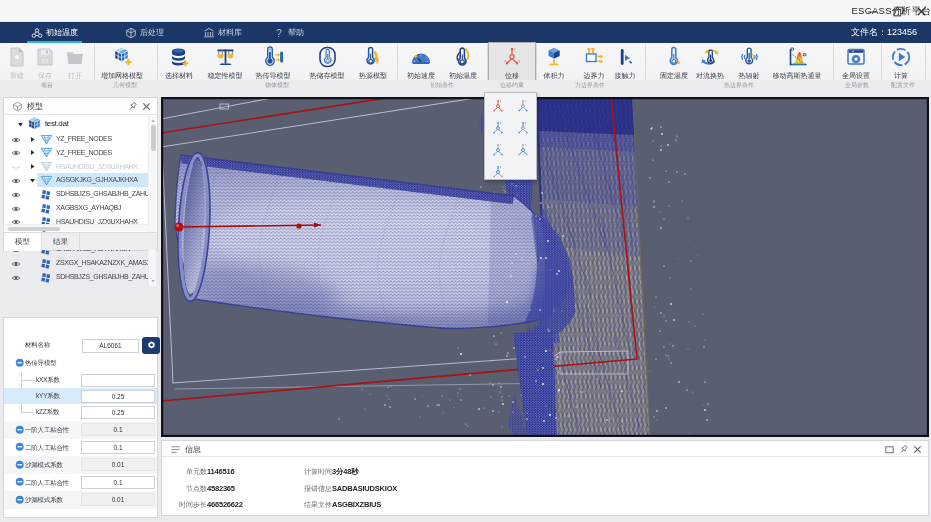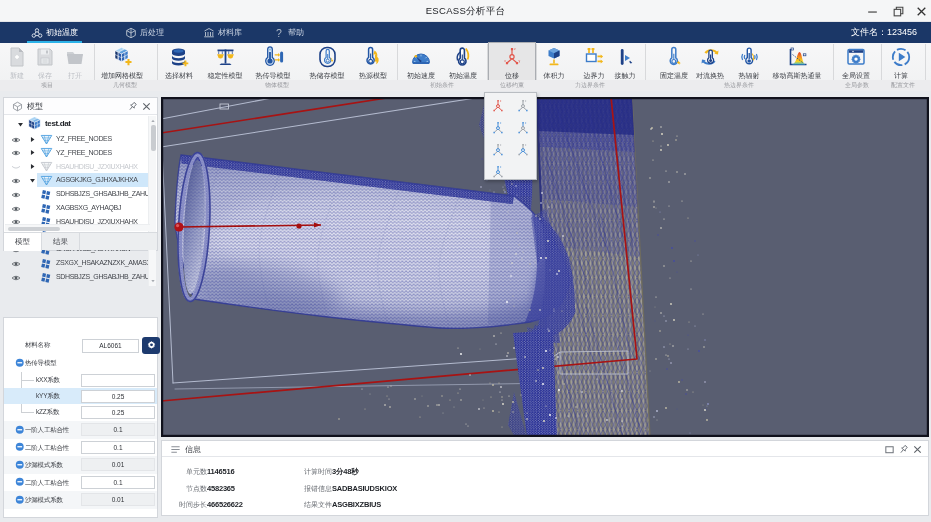--- a/index.html
+++ b/index.html
@@ -2,21 +2,21 @@
 <html><head>
 <meta charset="utf-8">
 <style>
 *{margin:0;padding:0;box-sizing:border-box}
 html,body{width:931px;height:522px;overflow:hidden}
 body{font-family:"Liberation Sans","DejaVu Sans",sans-serif;background:#e9ebee;position:relative;
  -webkit-font-smoothing:antialiased;cursor:default}
 svg.ic{display:block}
 
 #titlebar{position:absolute;left:0;top:0;width:931px;height:22px;background:#f5f6f7;border-bottom:1px solid #e3e5e8}
-#title{position:absolute;left:0;right:0;top:5px;text-align:center;font-size:9.5px;color:#1c1e22;letter-spacing:.3px}
+#title{position:absolute;left:0;right:0;top:5px;text-align:right;font-size:9.5px;color:#1c1e22;letter-spacing:.3px}
 .winbtn{position:absolute;top:5px;width:13px;height:13px}
 
 #menubar{position:absolute;left:0;top:22px;width:931px;height:21px;background:#1b3767}
 .mtab{position:absolute;top:0;height:21px;display:flex;align-items:center;gap:3px;font-size:8px;color:#cdd6e4}
 .mtab.active{color:#fff}
 .mtab.active::after{content:"";position:absolute;left:-4px;right:-4px;bottom:0;height:2.5px;background:#2cb2e8}
 #filelabel{position:absolute;right:14px;top:0;height:21px;line-height:21px;font-size:9px;color:#fff}
 
 #ribbon{position:absolute;left:0;top:43px;width:931px;height:48px;background:linear-gradient(#f7f7f8,#f0f1f2);border-bottom:1px solid #c9ccd0}
 #groupstrip{position:absolute;left:0;top:37px;width:931px;height:11px;background:#ececee}
@@ -41,21 +41,21 @@
 #treepanel{left:3px;top:97px;width:155px;height:154px}
 .trow{position:absolute;left:0;width:145px;height:13.8px}
 .trow .lbl{position:absolute;left:52px;top:2.5px;font-size:7px;color:#43464c;white-space:nowrap;letter-spacing:-0.35px}
 .trow.disabled .lbl{color:#c5c8cd}
 .trow .sel{position:absolute;left:33px;top:-0.5px;height:13.5px;width:119px;background:#cfe7fa}
 .trow .eye{position:absolute;left:7px;top:2px;width:10px;height:10px}
 .trow .car{position:absolute;left:25px;top:3px;width:7px;height:7px}
 .trow .tico{position:absolute;left:36px;top:0px;width:13px;height:13px}
 #rootrow .car{left:13px;top:4px}
 #rootrow .tico{left:23px;top:-1px;width:15px;height:15px}
-#rootrow .lbl{left:41px;top:2px;font-size:8px;font-weight:bold;color:#23262b}
+#rootrow .lbl{left:41px;top:2px;font-size:8px;font-weight:normal;color:#23262b}
 
 #vscroll{position:absolute;right:1px;top:18px;width:8px;height:170px;background:#f6f7f8;border-left:1px solid #eceef0}
 #vscroll .arr{position:absolute;left:1px;width:6px;height:6px;display:block}
 #vscroll .thumb{position:absolute;left:1.5px;top:9px;width:5px;height:26px;background:#c9ccd0;border-radius:2px}
 #hscroll{position:absolute;left:1px;bottom:19px;height:7px;width:145px;background:#f6f7f8;border-top:1px solid #eceef0}
 #hscroll .thumb{position:absolute;left:3px;top:1.5px;height:4px;width:52px;background:#ced1d5;border-radius:2px}
 
 #treetabs{position:absolute;left:0;bottom:0;width:153px;height:18px;background:#eceef0;border-top:1px solid #d8dbdf;display:flex}
 .ttab{width:38px;height:18px;line-height:17px;text-align:center;font-size:7.5px;color:#3b3e44;border-right:1px solid #d8dbdf}
 .ttab.active{background:#fff}

